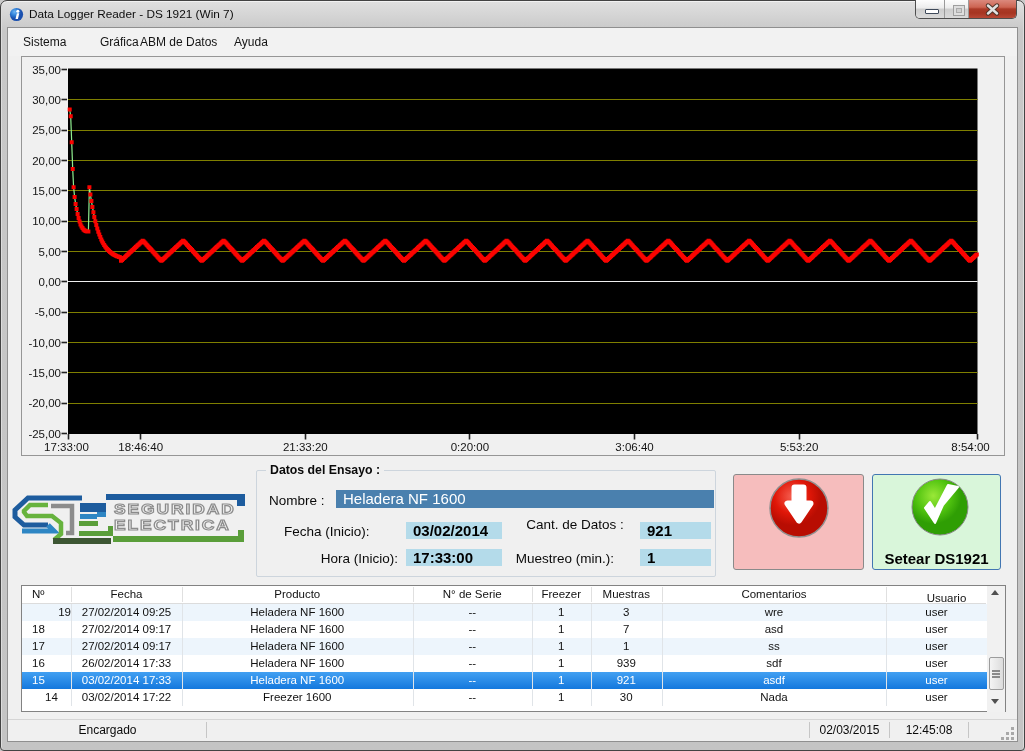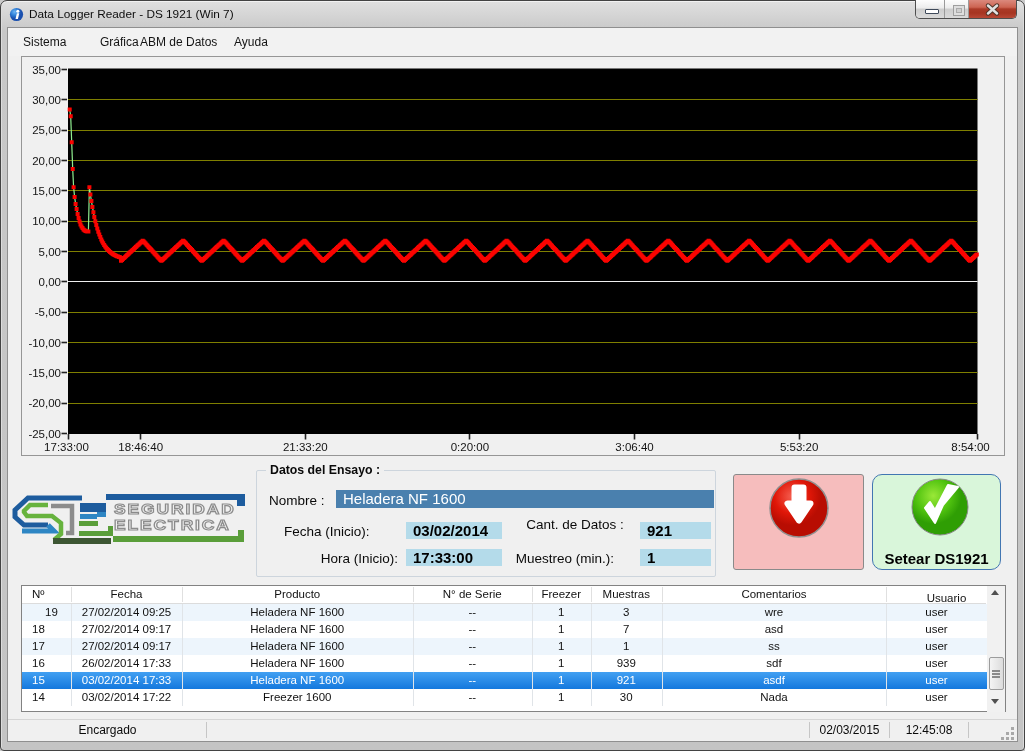--- a/index.html
+++ b/index.html
@@ -25,21 +25,21 @@
 #grp{position:absolute;left:256px;top:470px;width:460px;height:107px;border:1px solid #cdd5dd;border-radius:2px}
 #grptitle{position:absolute;left:266px;top:463px;background:#f0f0f0;padding:0 4px;font-size:12.3px;font-weight:bold;color:#0a0a0a}
 .lbl{position:absolute;font-size:13.5px;color:#0a0a0a}
 .fld{position:absolute;background:#b4dbea;font-size:15px;font-weight:bold;color:#000;padding-left:7px;line-height:17px}
 #nombre{position:absolute;left:336px;top:490px;width:378px;height:18px;background:#4a80ae;color:#fff;font-size:15px;padding-left:7px;line-height:18px}
 
 #logo{position:absolute;left:10px;top:492px;width:240px;height:56px}
 .ltext{position:absolute;font-size:14.5px;font-weight:bold;letter-spacing:1.6px;color:#f0f0f0;-webkit-text-stroke:1.1px #8b8b8b;transform:scaleX(1.2);transform-origin:left;line-height:14px}
 
 #btnred{position:absolute;left:733px;top:474px;width:131px;height:96px;background:#f6bdbd;border:1px solid #8a8a8a;border-radius:3px}
-#btngreen{position:absolute;left:872px;top:474px;width:129px;height:96px;background:#d9f6da;border:1px solid #4276b2;border-radius:10px}
+#btngreen{position:absolute;left:872px;top:474px;width:129px;height:96px;background:#d9f6da;border:1px solid #4276b2;border-radius:3px}
 .btxt{position:absolute;width:100%;text-align:center;font-weight:bold;font-size:15px;color:#000;line-height:12px}
 
 #tbl{position:absolute;left:21px;top:585px;width:985px;height:127px;background:#fff;border:1px solid #828282}
 .th{position:absolute;height:19px;font-size:11.5px;color:#111;text-align:center;line-height:18px}
 .hsep{position:absolute;width:1px;height:15px;background:#e0e0e0}
 .row{position:absolute;left:22px;width:965px;height:17px}
 .rt{background:#edf5fc}
 .rw{background:#fff}
 .rs{background:linear-gradient(180deg,#42a0f2,#1478dd)}
 .td{position:absolute;height:17px;font-size:11.5px;color:#111;text-align:center;line-height:16px}
@@ -222,21 +222,21 @@
 <div class="th" style="left:662px;top:585px;width:224px">Comentarios</div>
 <div class="th" style="left:886px;top:589px;width:121px">Usuario</div>
 <div class="hsep" style="left:71px;top:587px"></div>
 <div class="hsep" style="left:182px;top:587px"></div>
 <div class="hsep" style="left:412.5px;top:587px"></div>
 <div class="hsep" style="left:532px;top:587px"></div>
 <div class="hsep" style="left:590.5px;top:587px"></div>
 <div class="hsep" style="left:662px;top:587px"></div>
 <div class="hsep" style="left:886px;top:587px"></div>
 <div class="row rt" style="top:604px"></div>
-<div class="td " style="left:21px;top:604px;width:50px;text-align:center;padding-left:11px">19</div>
+<div class="td " style="left:21px;top:604px;width:50px;text-align:right;padding-left:11px">19</div>
 <div class="td " style="left:71px;top:604px;width:111px">27/02/2014 09:25</div>
 <div class="td " style="left:182px;top:604px;width:230.5px">Heladera NF 1600</div>
 <div class="td " style="left:412.5px;top:604px;width:119.5px">--</div>
 <div class="td " style="left:532px;top:604px;width:58.5px">1</div>
 <div class="td " style="left:590.5px;top:604px;width:71.5px">3</div>
 <div class="td " style="left:662px;top:604px;width:224px">wre</div>
 <div class="td " style="left:886px;top:604px;width:101px">user</div>
 <div class="row rw" style="top:621px"></div>
 <div class="td " style="left:21px;top:621px;width:50px;text-align:left;padding-left:11px">18</div>
 <div class="td " style="left:71px;top:621px;width:111px">27/02/2014 09:17</div>
@@ -267,21 +267,21 @@
 <div class="row rs" style="top:672px"></div>
 <div class="td tds" style="left:21px;top:672px;width:50px;text-align:left;padding-left:11px">15</div>
 <div class="td tds" style="left:71px;top:672px;width:111px">03/02/2014 17:33</div>
 <div class="td tds" style="left:182px;top:672px;width:230.5px">Heladera NF 1600</div>
 <div class="td tds" style="left:412.5px;top:672px;width:119.5px">--</div>
 <div class="td tds" style="left:532px;top:672px;width:58.5px">1</div>
 <div class="td tds" style="left:590.5px;top:672px;width:71.5px">921</div>
 <div class="td tds" style="left:662px;top:672px;width:224px">asdf</div>
 <div class="td tds" style="left:886px;top:672px;width:101px">user</div>
 <div class="row rw" style="top:689px"></div>
-<div class="td " style="left:21px;top:689px;width:50px;text-align:left;padding-left:11px">14</div>
+<div class="td " style="left:21px;top:689px;width:50px;text-align:center;padding-left:11px">14</div>
 <div class="td " style="left:71px;top:689px;width:111px">03/02/2014 17:22</div>
 <div class="td " style="left:182px;top:689px;width:230.5px">Freezer 1600</div>
 <div class="td " style="left:412.5px;top:689px;width:119.5px">--</div>
 <div class="td " style="left:532px;top:689px;width:58.5px">1</div>
 <div class="td " style="left:590.5px;top:689px;width:71.5px">30</div>
 <div class="td " style="left:662px;top:689px;width:224px">Nada</div>
 <div class="td " style="left:886px;top:689px;width:101px">user</div>
 <div class="vline" style="left:71px;top:604px;height:102px"></div>
 <div class="vline" style="left:182px;top:604px;height:102px"></div>
 <div class="vline" style="left:412.5px;top:604px;height:102px"></div>

